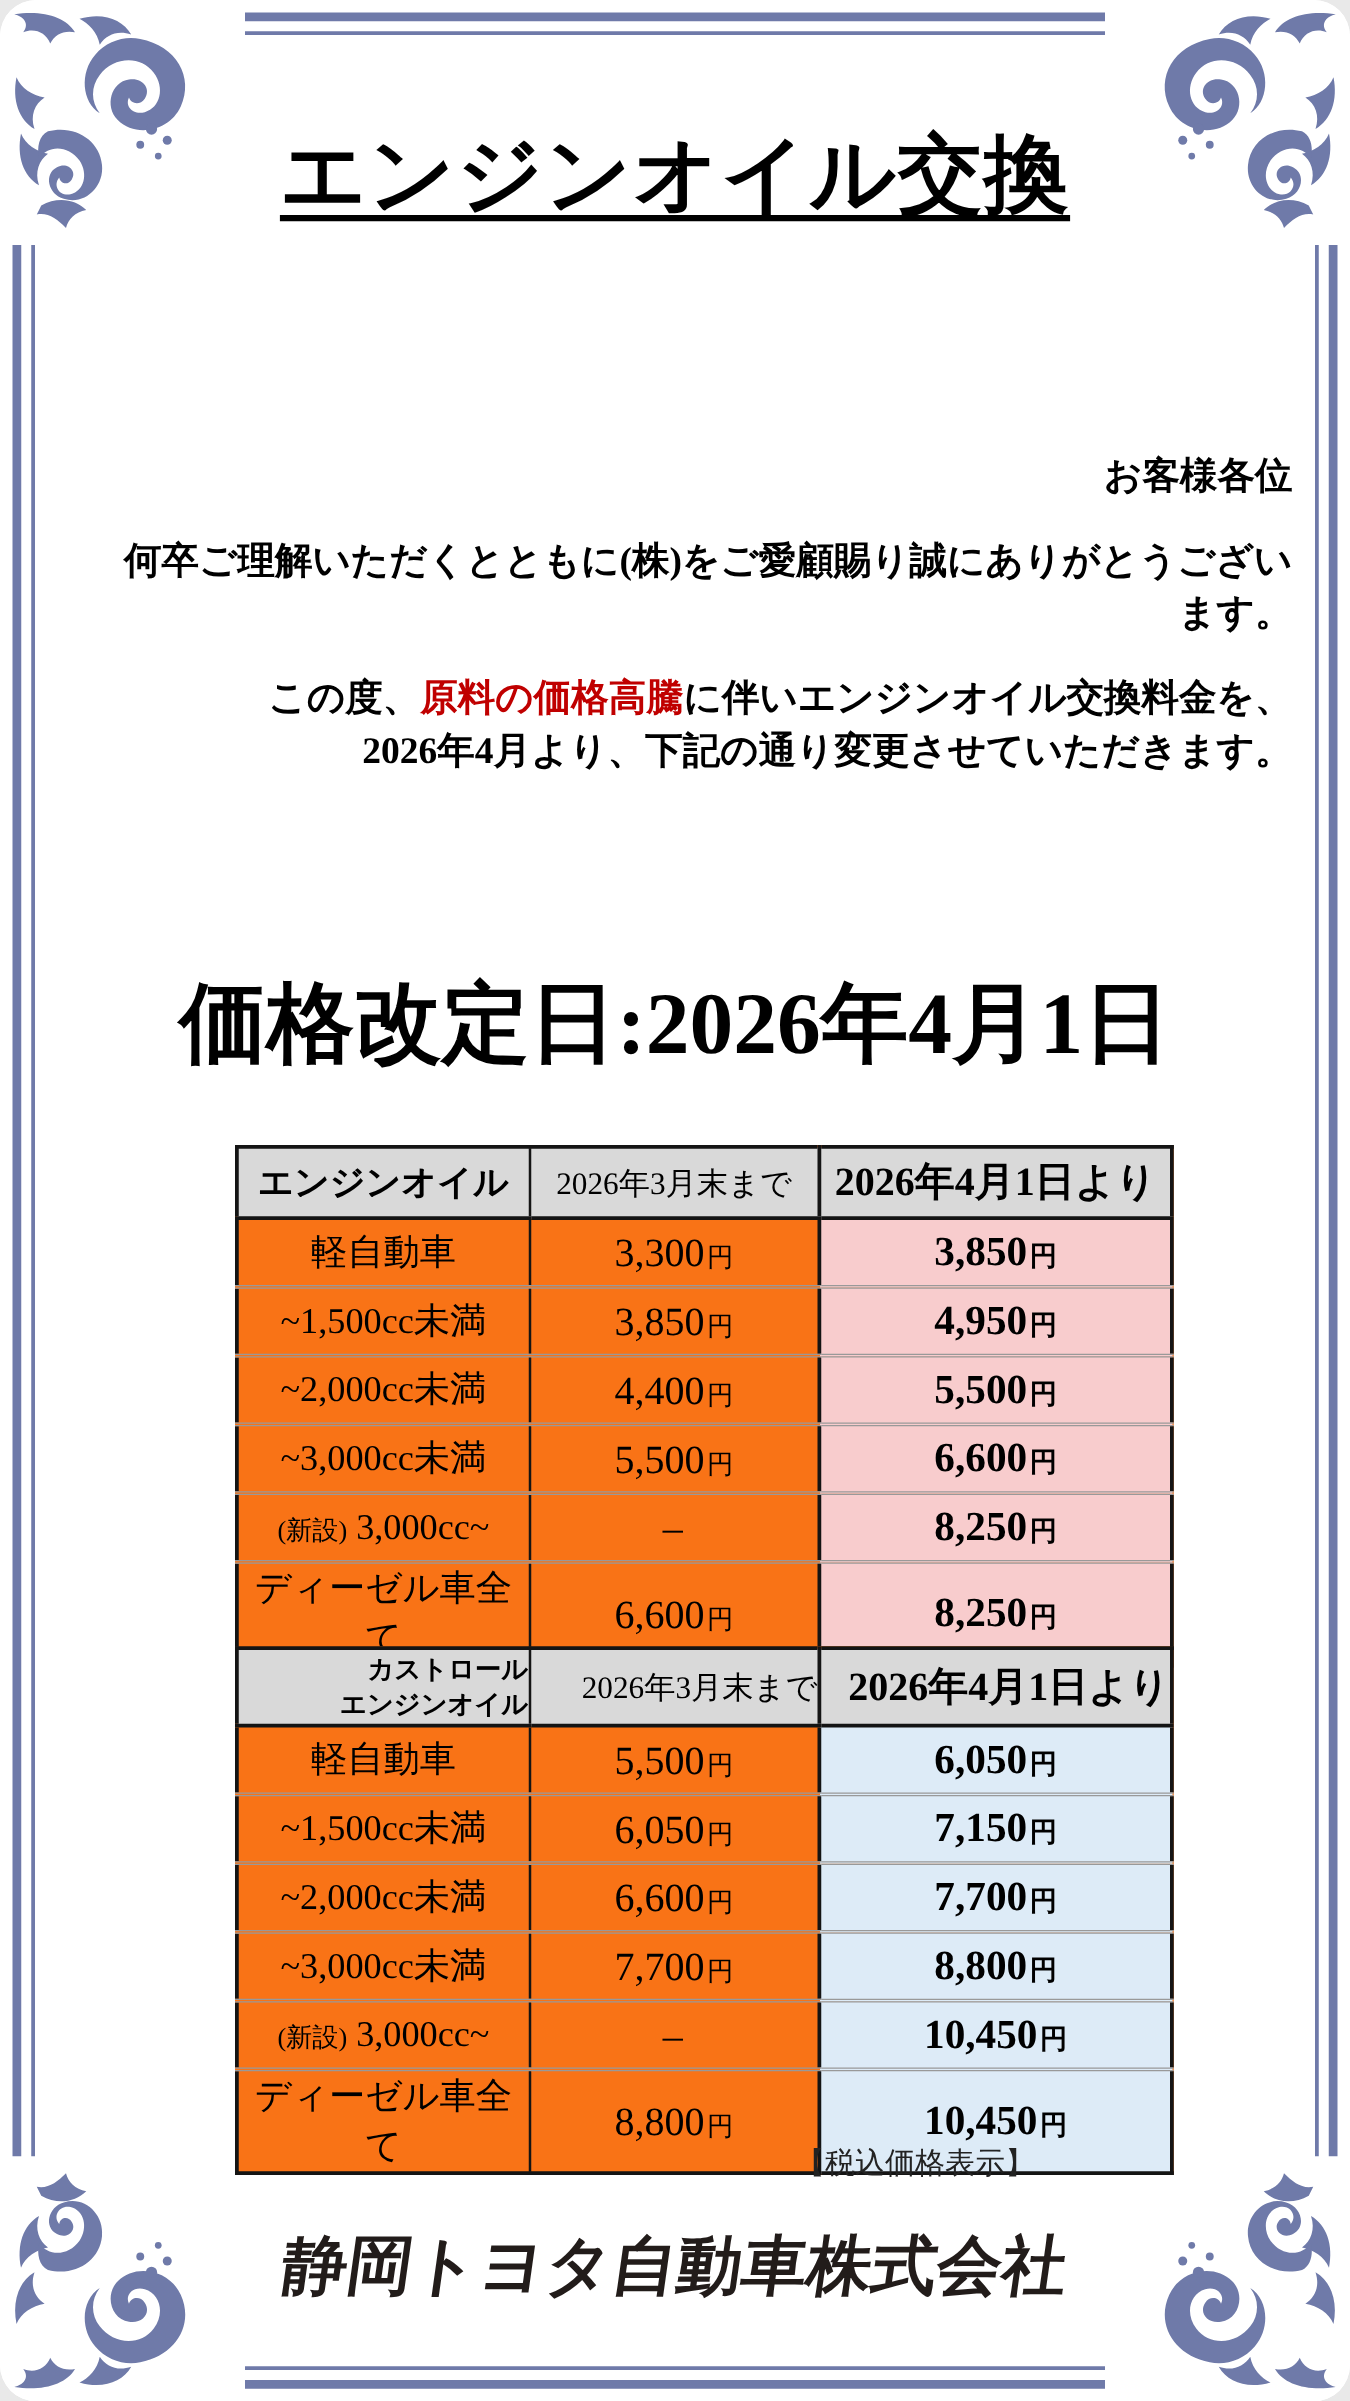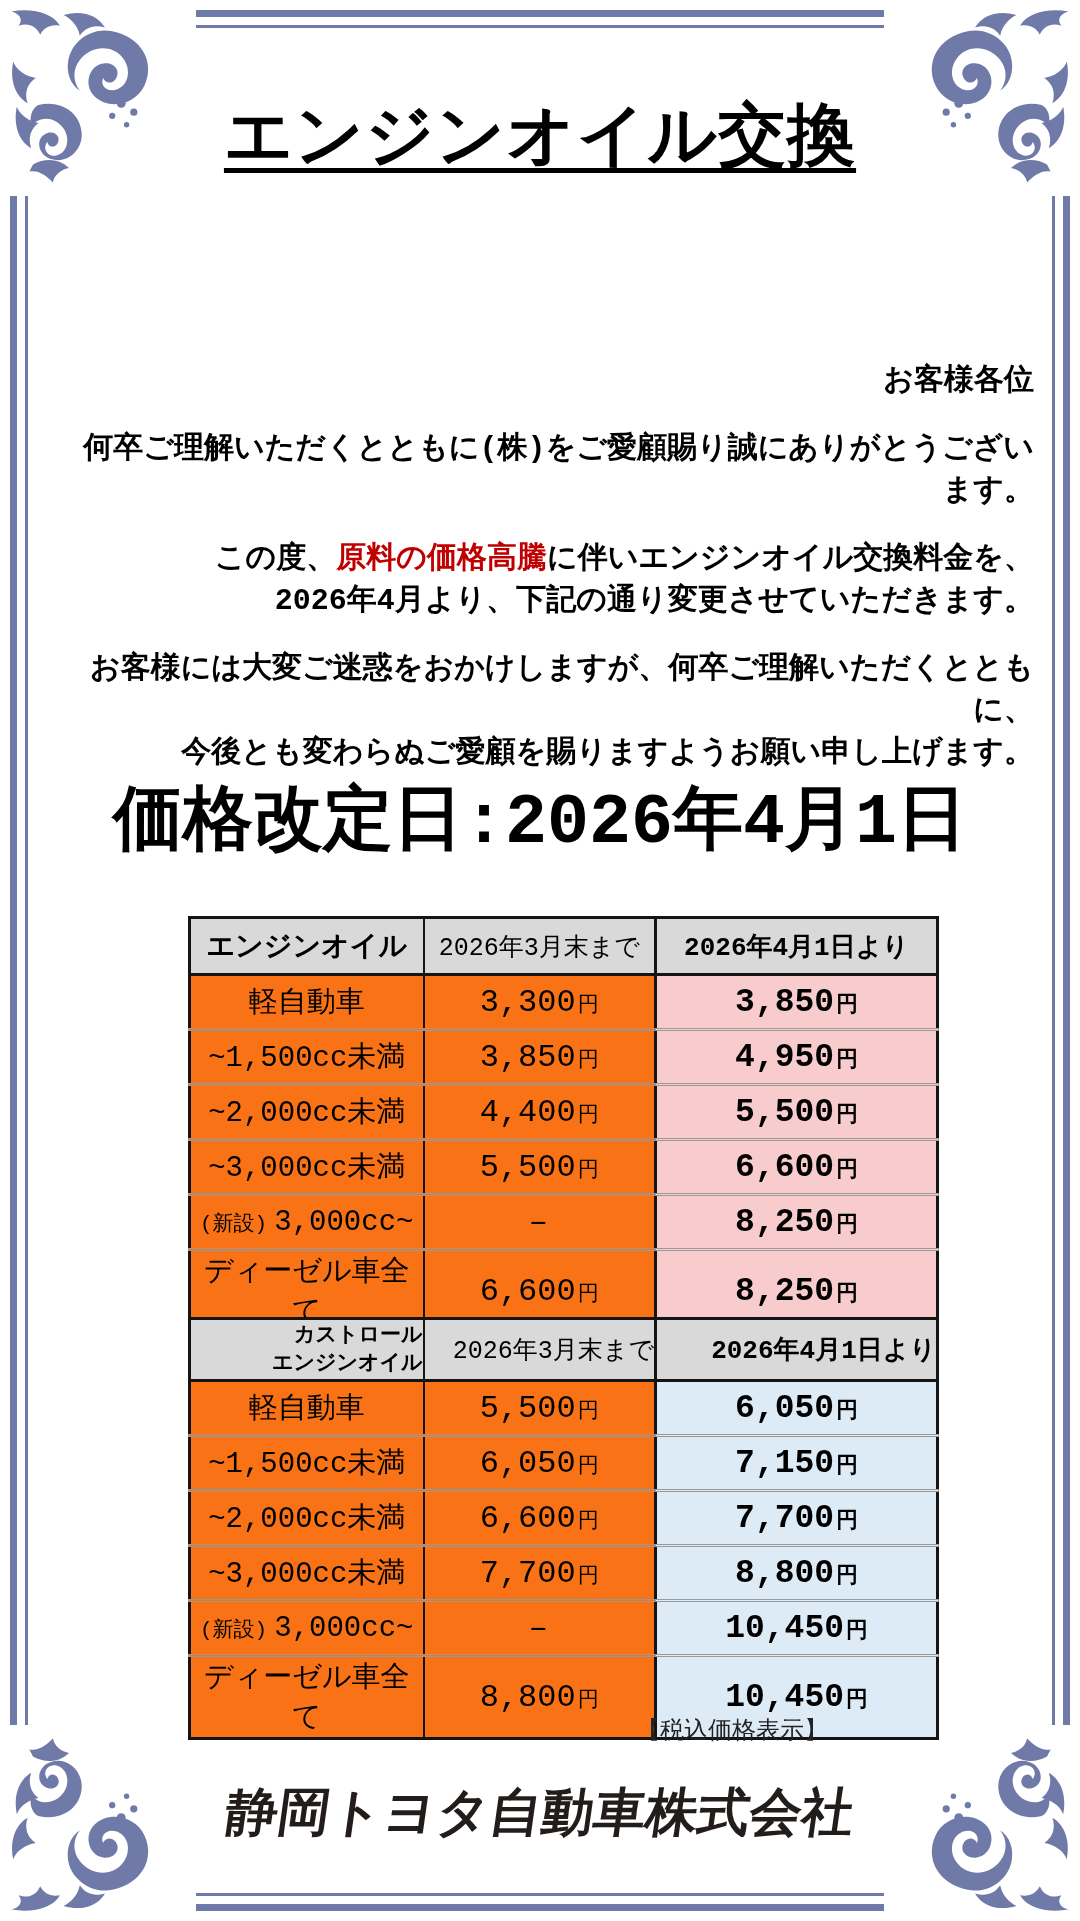--- a/index.html
+++ b/index.html
@@ -8,21 +8,21 @@
     --red:#c00000;
     --gray:#d9d9d9;
     --pink:#f8cccd;
     --blue:#ddebf7;
   }
   *{margin:0;padding:0;box-sizing:border-box;}
   html,body{background:#e9e9e9;}
   #page{
     position:relative;width:1080px;height:1921px;background:#ffffff;
     margin:0 auto;overflow:hidden;
-    font-family:Liberation Mono, monospace;color:#000;
+    font-family:Liberation Serif, serif;color:#000;border-radius:29px;
   }
   
   .frame-outer{position:absolute;inset:10px;border:7px solid var(--orn);z-index:1;}
   .frame-inner{position:absolute;inset:25px;border:3px solid var(--orn);z-index:1;}
   .corner-mask{position:absolute;width:196px;height:196px;background:#fff;z-index:2;}
   .corner-mask.tl{top:0;left:0;} .corner-mask.tr{top:0;right:0;}
   .corner-mask.bl{bottom:0;left:0;} .corner-mask.br{bottom:0;right:0;}
   .flourish{position:absolute;width:180px;height:180px;color:var(--orn);z-index:3;}
   .flourish.tl{top:6px;left:6px;}
   .flourish.tr{top:6px;right:6px;transform:scaleX(-1);}
@@ -44,21 +44,21 @@
   table.price{position:absolute;left:188px;width:748px;border-collapse:collapse;
     table-layout:fixed;z-index:4;background:#f97316;border:3px solid var(--ink);}
   #table1{top:916px;} #table2{top:1317px;}
   table.price th,table.price td{text-align:center;vertical-align:middle;padding:0;}
   table.price thead th{background:var(--gray);border-bottom:3px solid var(--ink);height:57px;}
   #table2 thead th{height:62px;text-align:right;}
   .c-name{font-size:28px;font-weight:700;}
   #table2 .c-name{font-size:21px;line-height:1.3;}
   .c-name span{display:block;}
   th.c-old{font-size:25px;font-weight:400;}
-  th.c-new{font-size:26px;font-weight:700;}
+  th.c-new{font-size:32px;font-weight:700;}
   td.c-label{font-size:29px;font-weight:500;}
   td.c-old{font-size:32px;font-weight:400;}
   td.c-new{font-size:33px;font-weight:700;}
   .c-label,.th-label{border-right:2px solid var(--ink);}
   .c-new{border-left:3px solid var(--ink);}
   #table1 tbody .c-new{background:var(--pink);}
   #table2 tbody .c-new{background:var(--blue);}
   table.price tbody td{height:55px;}
   table.price tbody tr + tr td{border-top:3px double #999;}
   .prefix{font-size:21px;font-weight:500;margin-right:7px;}
@@ -113,21 +113,20 @@
     </svg>
 
   <div class="title">
     <div class="line"><span class="u">エンジンオイル交換</span></div>
   </div>
 
   <div class="bodytext">
     <p>お客様各位</p>
     <p>何卒ご理解いただくとともに(株)をご愛顧賜り誠にありがとうございます。</p>
     <p><span>この度、</span><span class="red">原料の価格高騰</span><span>に伴いエンジンオイル交換料金を、</span><br><span>2026年4月より、下記の通り変更させていただきます。</span></p>
-    <p><span>お客様には大変ご迷惑をおかけしますが、何卒ご理解いただくとともに、</span><br><span>今後とも変わらぬご愛顧を賜りますようお願い申し上げます。</span></p>
   </div>
 
   <div class="revision">価格改定日:2026年4月1日</div>
 
   <table class="price" id="table1">
     <colgroup>
         <col style="width:234px">
         <col style="width:232px">
         <col style="width:282px">
       </colgroup>

